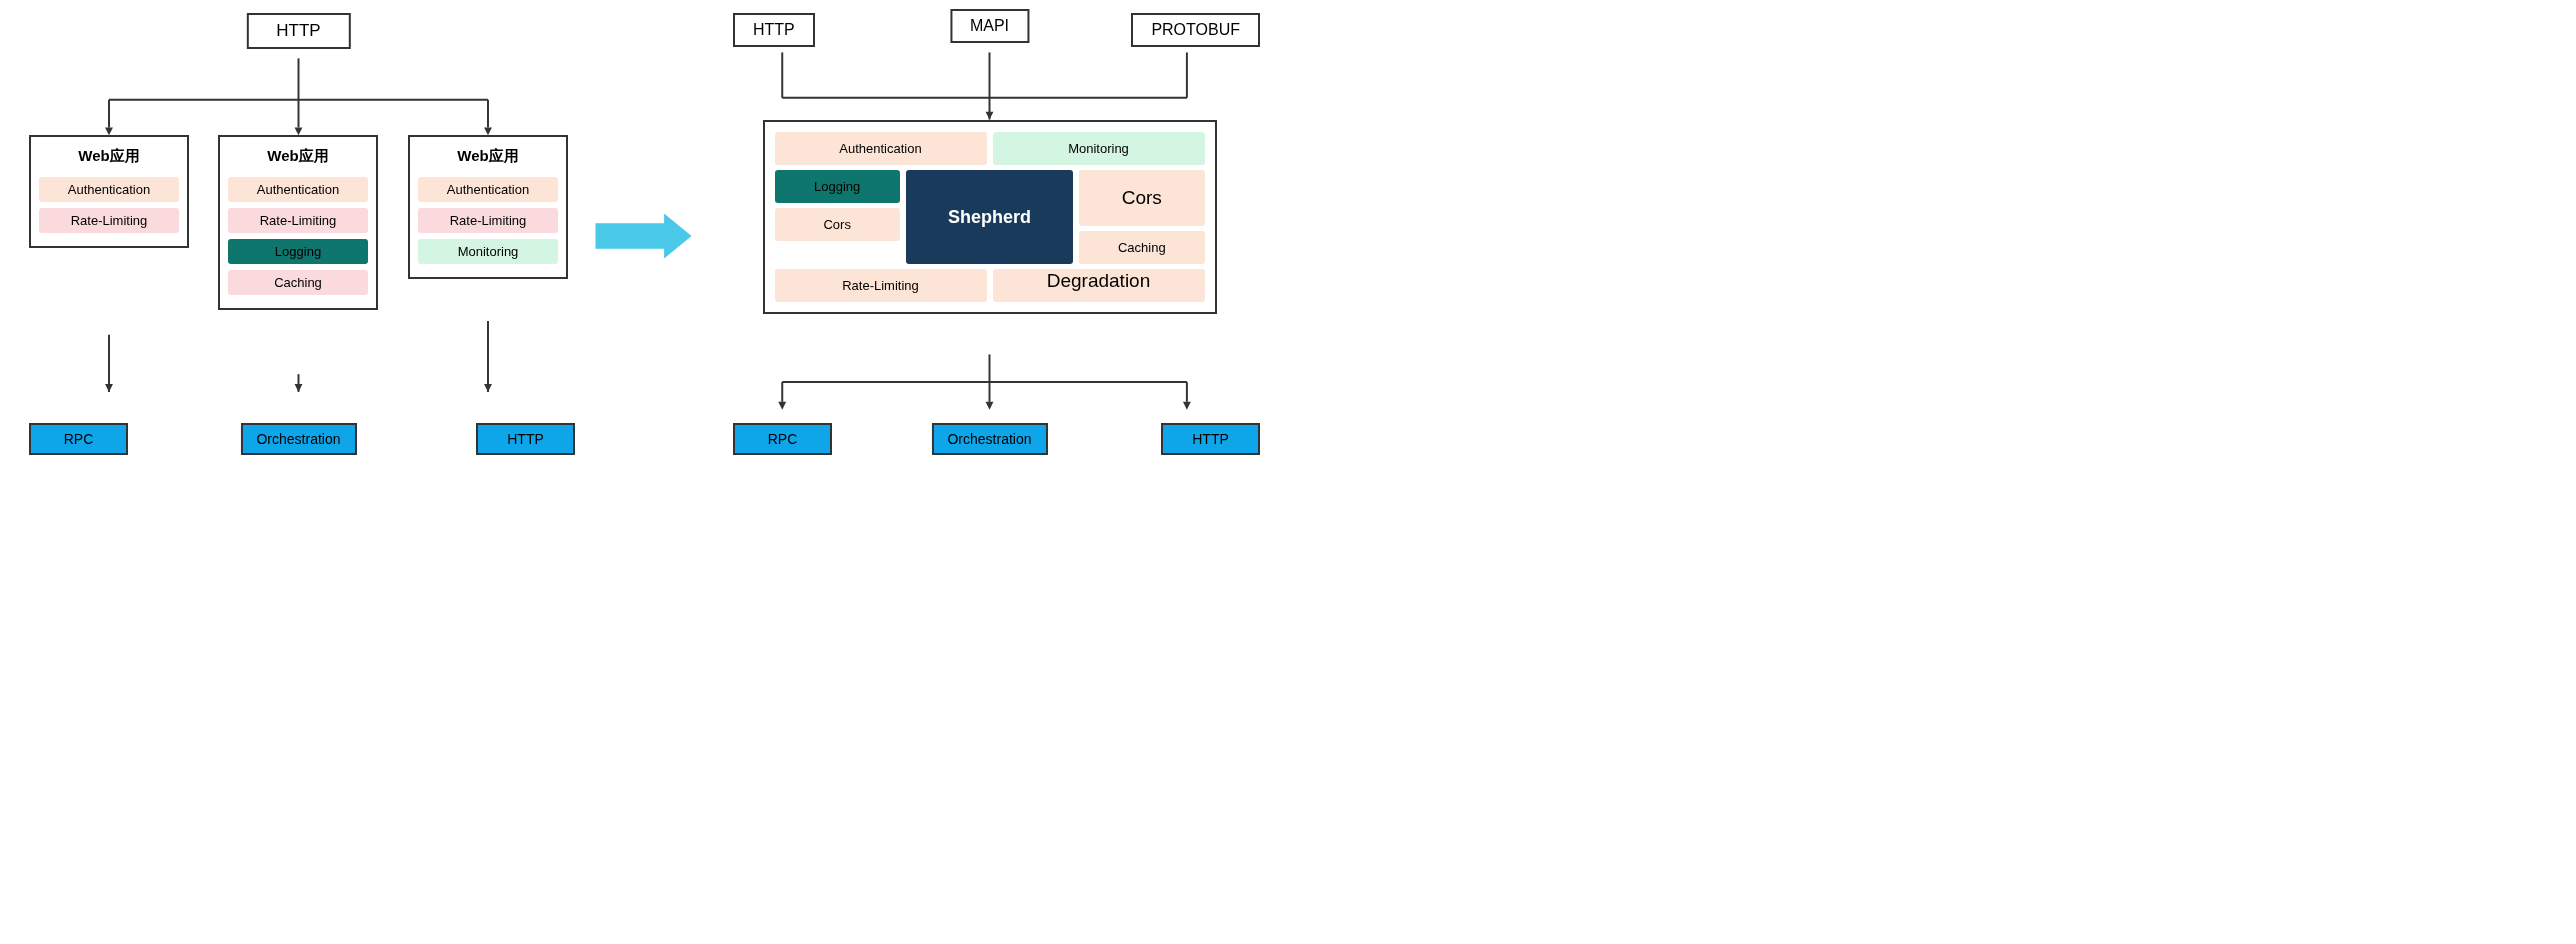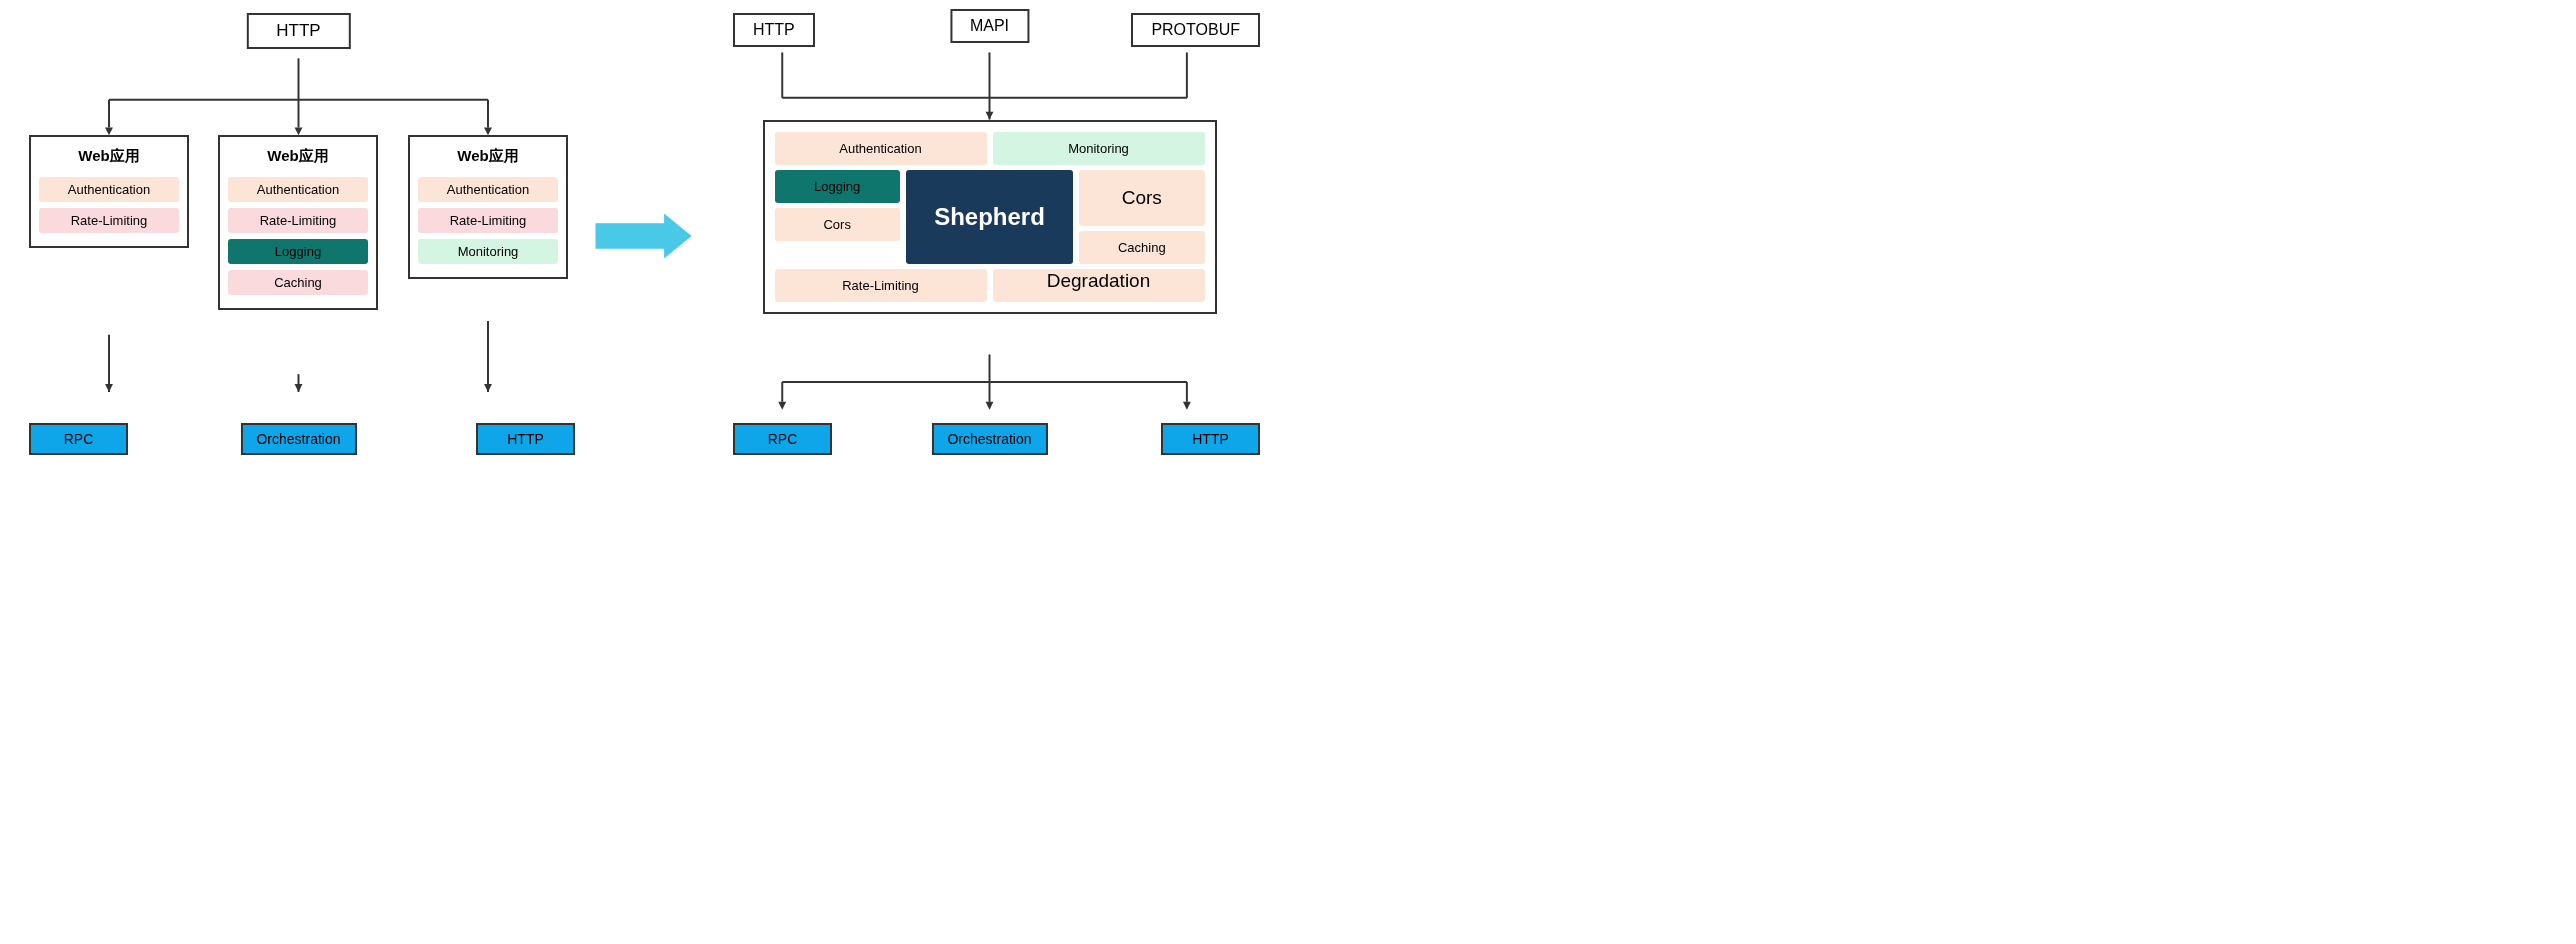--- a/index.html
+++ b/index.html
@@ -268,21 +268,21 @@
         <div style="flex:1.5;display:flex;flex-direction:column;gap:5px;">
           <div class="shepherd-chip chip-blue" style="padding:9px 0;font-size:13px;text-align:center;border-radius:3px;">
             <span>Logging</span>
           </div>
           <div class="shepherd-chip chip-peach" style="padding:9px 0;font-size:13px;text-align:center;border-radius:3px;">
             <span>Cors</span>
           </div>
         </div>
 
         <div class="shepherd-center" style="flex:2;min-height:79px;">
-          <span style="font-size:24px;font-weight:bold;color:#fff;">Shepherd</span>
+          <span style="font-size:18px;font-weight:bold;color:#fff;">Shepherd</span>
         </div>
 
         <div style="flex:1.5;display:flex;flex-direction:column;gap:5px;">
           <div class="shepherd-chip chip-peach" style="padding:17px 0;font-size:19px;text-align:center;border-radius:3px;">
             <span>Cors</span>
           </div>
           <div class="shepherd-chip chip-peach" style="padding:9px 0;font-size:13px;text-align:center;border-radius:3px;">
             <span>Caching</span>
           </div>
         </div>

